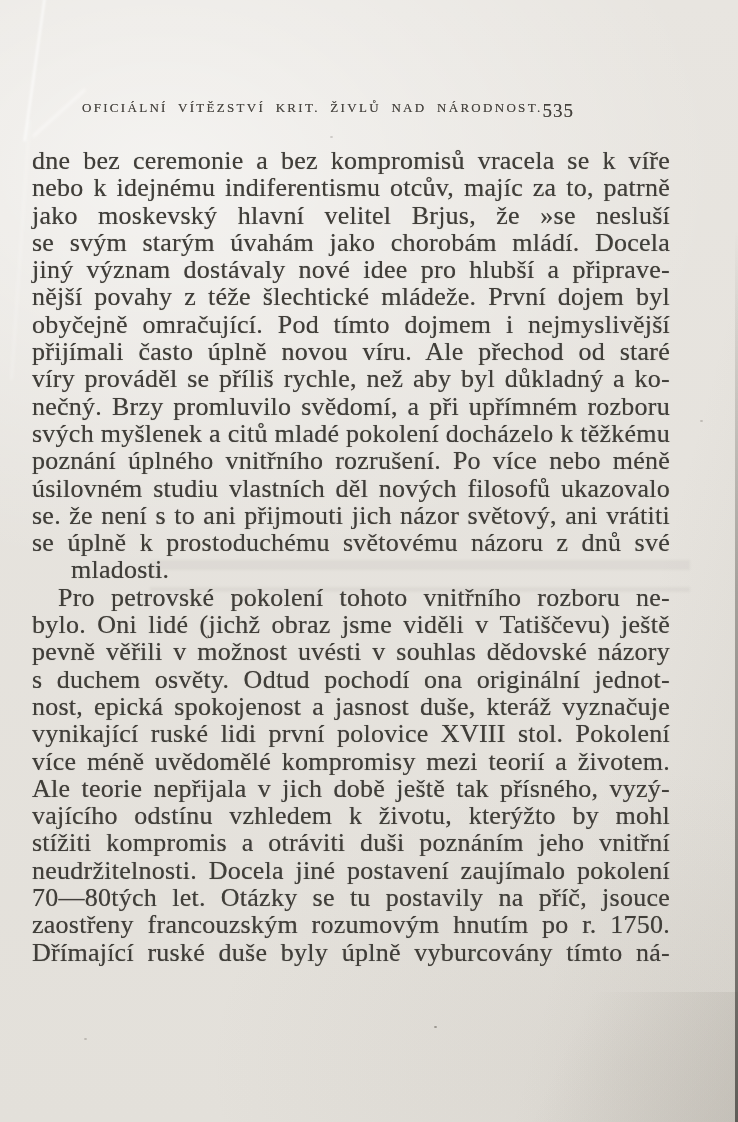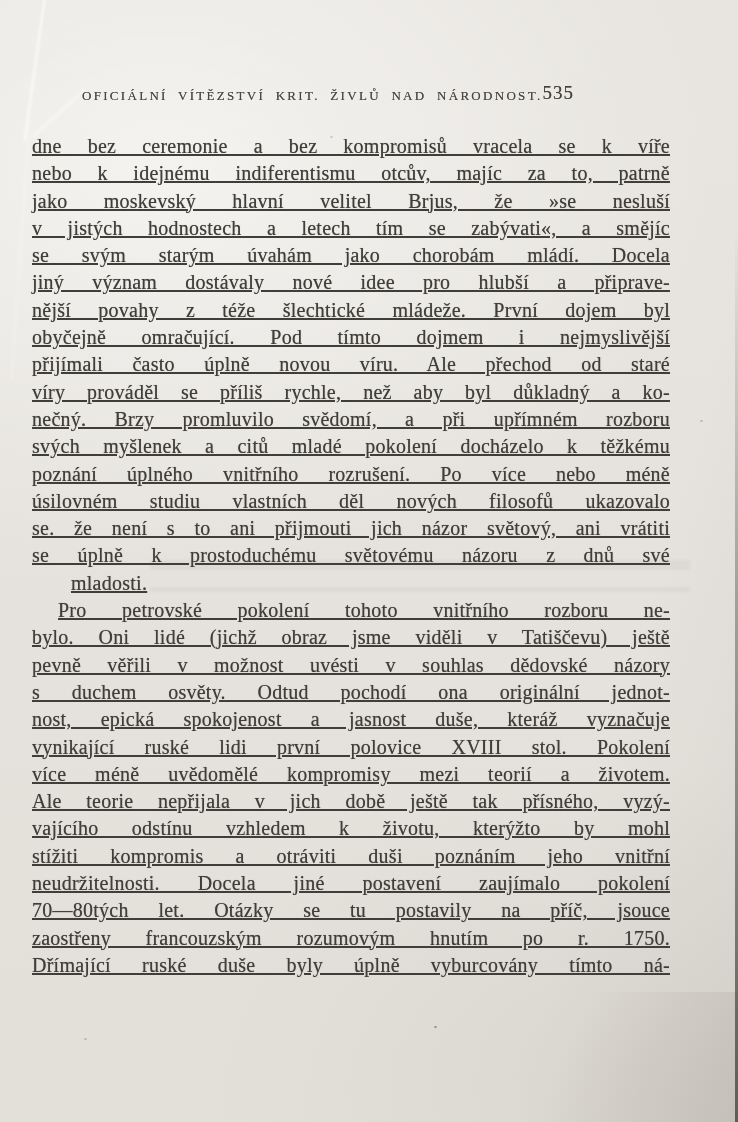--- a/index.html
+++ b/index.html
@@ -49,37 +49,37 @@
   }
   .specks { position: absolute; left: 434px; top: 1026px; width: 3px; height: 2px;
     background: rgba(95,90,82,0.55); border-radius: 50%;
     box-shadow: -350px 12px 0 rgba(95,90,82,0.3),
                 266px -606px 0 rgba(95,90,82,0.3),
                 -104px -890px 0 rgba(95,90,82,0.25);
     filter: blur(0.3px);
   }
   
   .running-head {
-    position: absolute; left: 82px; top: 82px; width: 488px;
-    display: flex; justify-content: space-between; align-items: flex-end;
+    position: absolute; left: 82px; top: 100px; width: 488px;
+    display: flex; justify-content: space-between; align-items: flex-start;
   }
   .running-head .title {
     font-size: 13px; letter-spacing: 2.3px; word-spacing: 5px;
     color: #4a4742; text-shadow: 0 0 0.6px rgba(74,71,66,0.7);
     white-space: nowrap;
   }
   .running-head .page-number {
     font-size: 19px; letter-spacing: 1px; color: #44413c;
     text-shadow: 0 0 0.6px rgba(68,65,60,0.7);
   }
   
   .text-block {
-    position: absolute; left: 32px; top: 133px; width: 638px;
-    font-size: 20px; line-height: 27.3px; letter-spacing: 0.25px;
-    color: #403e39; text-shadow: 0 0 0.7px rgba(64,62,57,0.65); text-decoration: underline;
+    position: absolute; left: 32px; top: 147px; width: 638px;
+    font-size: 26px; line-height: 27.3px; letter-spacing: 0.25px;
+    color: #403e39; text-shadow: 0 0 0.7px rgba(64,62,57,0.65);
   }
   .line { text-align: justify; text-align-last: justify; white-space: normal; }
   .line.line-end { text-align-last: left; margin-left: 39px; }
   .paragraph.indented .line:first-child { text-indent: 26px; }
 </style>
 </head>
 <body>
 
 <div class="page">
 
@@ -92,21 +92,20 @@
   <div class="running-head">
     <span class="title">OFICIÁLNÍ VÍTĚZSTVÍ KRIT. ŽIVLŮ NAD NÁRODNOST.</span>
     <span class="page-number">535</span>
   </div>
 
   <div class="text-block">
       <div class="paragraph">
         <div class="line">dne bez ceremonie a bez kompromisů vracela se k víře</div>
         <div class="line">nebo k idejnému indiferentismu otcův, majíc za to, patrně</div>
         <div class="line">jako moskevský hlavní velitel Brjus, že »se nesluší</div>
-        <div class="line">v jistých hodnostech a letech tím se zabývati«, a smějíc</div>
         <div class="line">se svým starým úvahám jako chorobám mládí. Docela</div>
         <div class="line">jiný význam dostávaly nové idee pro hlubší a připrave-</div>
         <div class="line">nější povahy z téže šlechtické mládeže. První dojem byl</div>
         <div class="line">obyčejně omračující. Pod tímto dojmem i nejmyslivější</div>
         <div class="line">přijímali často úplně novou víru. Ale přechod od staré</div>
         <div class="line">víry prováděl se příliš rychle, než aby byl důkladný a ko-</div>
         <div class="line">nečný. Brzy promluvilo svědomí, a při upřímném rozboru</div>
         <div class="line">svých myšlenek a citů mladé pokolení docházelo k těžkému</div>
         <div class="line">poznání úplného vnitřního rozrušení. Po více nebo méně</div>
         <div class="line">úsilovném studiu vlastních děl nových filosofů ukazovalo</div>

